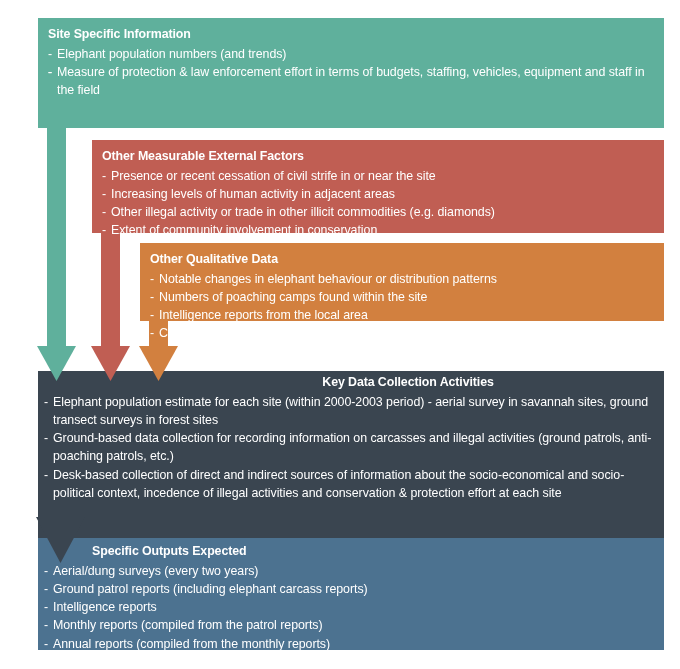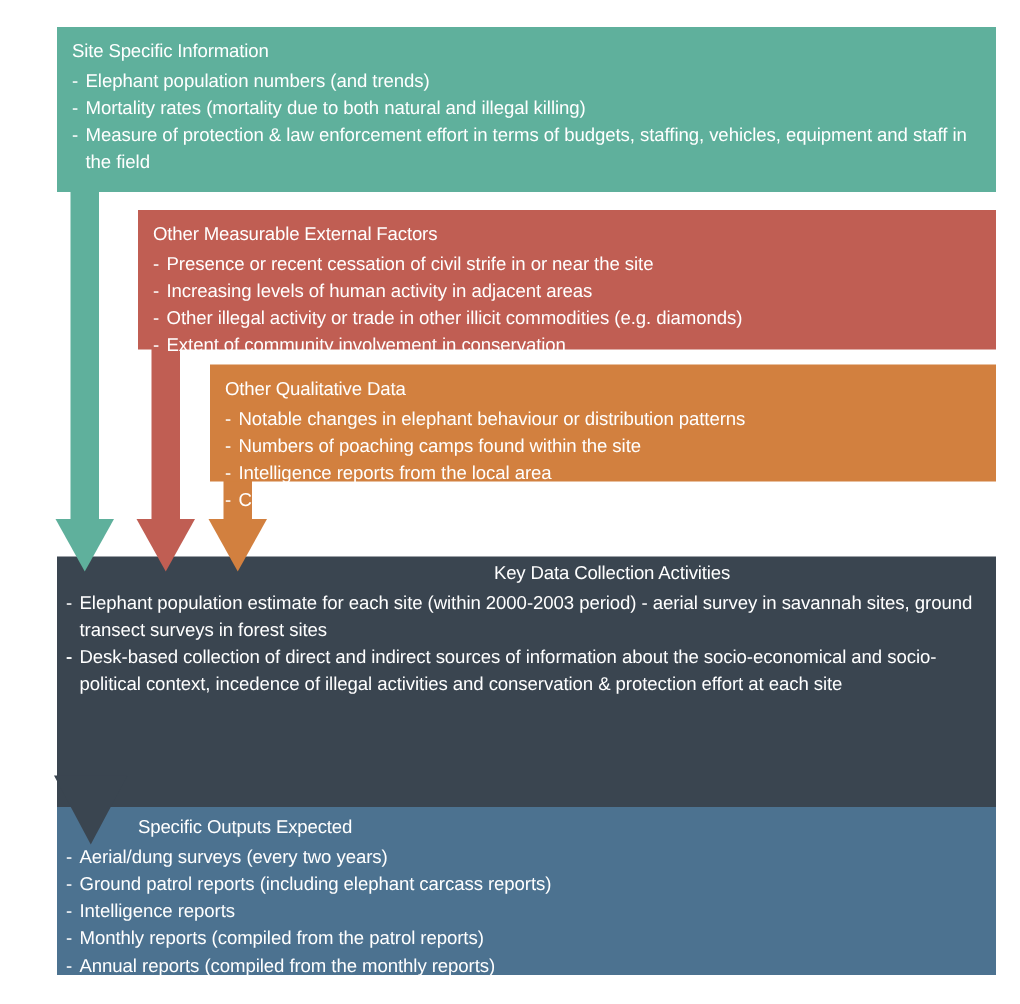--- a/index.html
+++ b/index.html
@@ -22,21 +22,21 @@
     width: 680px;
     height: 669px;
   }
   .box {
     position: absolute;
     box-sizing: border-box;
     color: #ffffff;
     z-index: 3;
   }
   .box .box-title {
-    font-weight: normal;
+    font-weight: bold;
     font-size: 12.4px;
     line-height: 1.26;
     letter-spacing: -0.1px;
     margin: 0 0 2px 0;
   }
   .box .box-title.centered {
     text-align: center;
   }
   .box ul.box-list {
     list-style: none;
@@ -119,21 +119,21 @@
 
     <rect x="149" y="320" width="19" height="32" fill="#d2803f"></rect>
 
     <rect x="47" y="500" width="27" height="23" fill="#3a4550"></rect>
   </svg>
 
   <div class="box" id="box-site-specific">
     <div class="box-title">Site Specific Information</div>
     <ul class="box-list">
       <li><span class="dash">-</span><span>Elephant population numbers (and trends)</span></li>
-      <li><span class="dash">-</span><span>Mortality rates (mortality due to both natural and illegal killing)</span></li>
+      <li><span class="dash">-</span></li>
       <li><span class="dash">-</span><span>Measure of protection &amp; law enforcement effort in terms of budgets, staffing, vehicles, equipment and staff in the field</span></li>
     </ul>
   </div>
 
   <div class="box" id="box-external-factors">
     <div class="box-title">Other Measurable External Factors</div>
     <ul class="box-list">
       <li><span class="dash">-</span><span>Presence or recent cessation of civil strife in or near the site</span></li>
       <li><span class="dash">-</span><span>Increasing levels of human activity in adjacent areas</span></li>
       <li><span class="dash">-</span><span>Other illegal activity or trade in other illicit commodities (e.g. diamonds)</span></li>
@@ -148,21 +148,21 @@
       <li><span class="dash">-</span><span>Numbers of poaching camps found within the site</span></li>
       <li><span class="dash">-</span><span>Intelligence reports from the local area</span></li>
       <li><span class="dash">-</span><span>Changes in the profile of illegal hunter</span></li>
     </ul>
   </div>
 
   <div class="box" id="box-key-activities">
     <div class="box-title centered">Key Data Collection Activities</div>
     <ul class="box-list">
       <li><span class="dash">-</span><span>Elephant population estimate for each site (within 2000-2003 period) - aerial survey in savannah sites, ground transect surveys in forest sites</span></li>
-      <li><span class="dash">-</span></li>
+      <li><span class="dash">-</span><span>Ground-based data collection for recording information on carcasses and illegal activities (ground patrols, anti-poaching patrols, etc.)</span></li>
       <li><span class="dash">-</span><span>Desk-based collection of direct and indirect sources of information about the socio-economical and socio-political context, incedence of illegal activities and conservation &amp; protection effort at each site</span></li>
     </ul>
   </div>
 
   <div class="box" id="box-outputs">
     <div class="box-title">Specific Outputs Expected</div>
     <ul class="box-list">
       <li><span class="dash">-</span><span>Aerial/dung surveys (every two years)</span></li>
       <li><span class="dash">-</span><span>Ground patrol reports (including elephant carcass reports)</span></li>
       <li><span class="dash">-</span><span>Intelligence reports</span></li>

